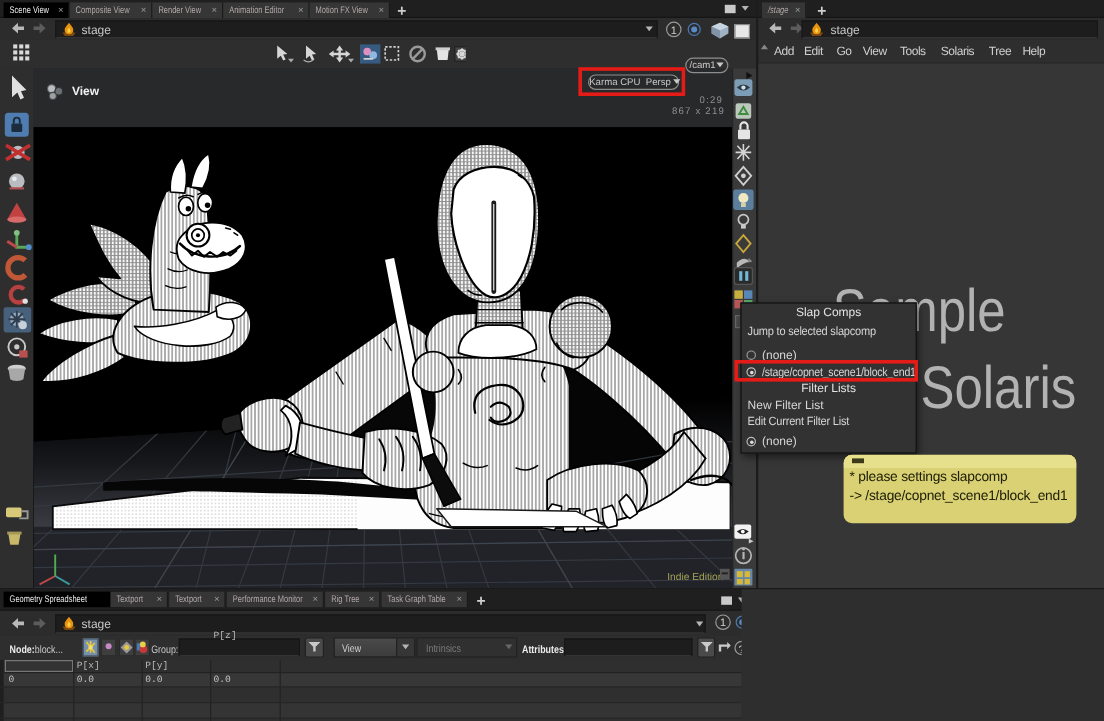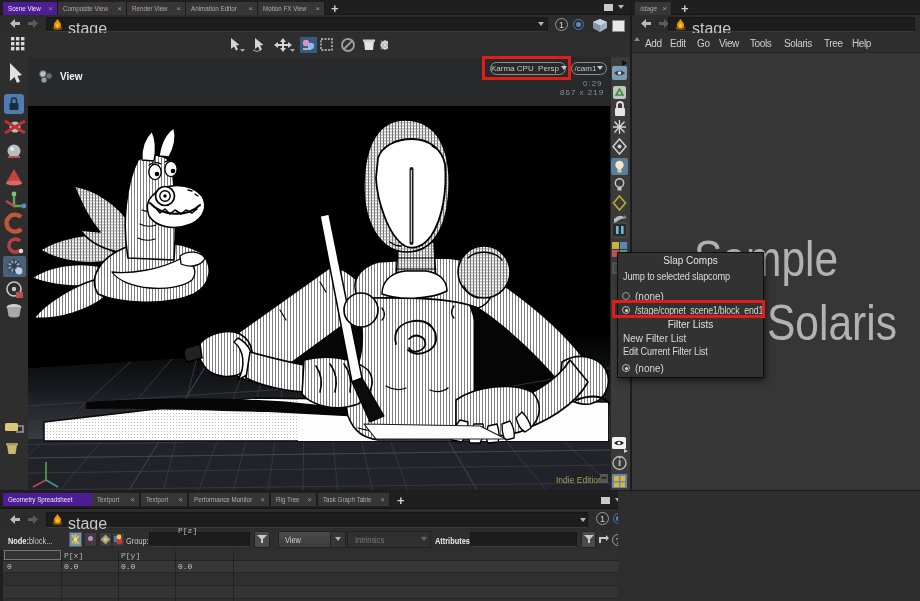--- a/index.html
+++ b/index.html
@@ -3,25 +3,25 @@
 <meta charset="utf-8">
 <style>
 *{margin:0;padding:0;box-sizing:border-box}
 html,body{width:920px;height:601px;background:#2b2b2b;font-family:"Liberation Sans",sans-serif;overflow:hidden}
 #root{position:relative;width:920px;height:601px;background:#2b2b2b;overflow:hidden}
 .abs{position:absolute}
 .tabbar{background:#1f1f1f;border-bottom:1px solid #151515}
 .tab{position:absolute;top:2px;height:13px;background:#363636;color:#b3a8a8;font-size:8px;line-height:13px;border-right:1px solid #1a1a1a;white-space:nowrap}
 .tab .tl{display:inline-block;transform:scaleX(0.78);transform-origin:0 50%;margin-left:5px}
 .tab .x{position:absolute;right:4px;top:0;color:#999;font-size:8px}
-.tab.on{background:#4c1d95;color:#ececec}
+.tab.on{background:#000000;color:#ececec}
 .plus{position:absolute;color:#cfcfcf;font-size:13px;font-weight:bold;top:0px}
 .pathrow{background:#2c2c2c}
 .field{position:absolute;background:#1d1d1d;border:1px solid #171717;border-bottom-color:#3a3a3a}
-.ftext{position:absolute;color:#c8c8c8;font-size:16px}
+.ftext{position:absolute;color:#c8c8c8;font-size:10px}
 .tri-d{width:0;height:0;border-left:3.5px solid transparent;border-right:3.5px solid transparent;border-top:4.5px solid #b5b5b5;position:absolute}
 .tri-u{width:0;height:0;border-left:3.5px solid transparent;border-right:3.5px solid transparent;border-bottom:4.5px solid #b5b5b5;position:absolute}
 .circ{position:absolute;border-radius:50%;border:1px solid #9a9a9a;color:#cfcfcf;text-align:center}
 .menu-it{color:#cfcfcf;font-size:10px;position:absolute;letter-spacing:-0.4px}
 .pill{position:absolute;border:1px solid #8e8e8e;border-radius:7px;color:#c9c9c9;font-size:8px;text-align:center;white-space:nowrap}
 .redbox{position:absolute;border:3.5px solid #e41b17;z-index:40}
 .smalltxt{position:absolute;color:#8f8f8f;font-size:8px;letter-spacing:1px;white-space:nowrap}
 .cnd{transform:scaleX(0.82);transform-origin:0 50%;white-space:nowrap}
 .mono{font-family:"Liberation Mono",monospace}
 </style>
@@ -153,21 +153,21 @@
 </svg>
 
 <div class="abs" style="left:28px;top:57px;width:582px;height:49px;background:#28292b"></div>
 <svg class="abs" style="left:38px;top:69px" width="16" height="15" viewBox="0 0 16 15">
  <circle cx="5" cy="5" r="3.4" fill="#b8bec4" stroke="#5a5a5a"></circle>
  <circle cx="11" cy="7" r="3.2" fill="#6a7076" stroke="#333"></circle>
  <circle cx="6" cy="11" r="3" fill="#9aa0a6" stroke="#444"></circle>
 </svg>
 <div class="abs" style="left:60px;top:71px;color:#f2f2f2;font-size:10px;font-weight:bold">View</div>
 <div class="pill" style="left:490px;top:62px;width:76px;height:13px;line-height:12px">Karma CPU &nbsp;Persp<span style="display:inline-block;width:0;height:0;border-left:3px solid transparent;border-right:3px solid transparent;border-top:4px solid #c9c9c9;margin-left:2px;vertical-align:1px"></span></div>
-<div class="pill" style="left:571px;top:62px;width:36px;height:13px;line-height:12px">/cam1<span style="display:inline-block;width:0;height:0;border-left:3px solid transparent;border-right:3px solid transparent;border-top:4px solid #c9c9c9;margin-left:1px;vertical-align:1px"></span></div>
+<div class="pill" style="left:571px;top:48px;width:36px;height:13px;line-height:12px">/cam1<span style="display:inline-block;width:0;height:0;border-left:3px solid transparent;border-right:3px solid transparent;border-top:4px solid #c9c9c9;margin-left:1px;vertical-align:1px"></span></div>
 <div class="smalltxt" style="left:583px;top:79px">0:29</div>
 <div class="smalltxt" style="left:560px;top:88px">867 x 219</div>
 <div class="redbox" style="left:482px;top:56px;width:89px;height:24px"></div>
 
 <div id="viewport" class="abs" style="left:28px;top:106px;width:582px;height:386px;background:#000">
 <svg width="582" height="386" viewBox="0 0 582 386">
 <defs>
  <pattern id="ht" width="3" height="3" patternUnits="userSpaceOnUse">
    <rect width="3" height="3" fill="#ffffff"></rect>
             <rect x="1" width="1" height="3" fill="#7e7e7e"></rect>
@@ -550,14 +550,20 @@
  <div style="position:absolute;left:17px;top:51px;line-height:13px;letter-spacing:-0.2px;transform:scaleX(0.88);transform-origin:0 50%;white-space:nowrap">/stage/copnet_scene1/block_end1</div>
  <div style="position:absolute;left:0;top:64px;width:100%;height:15px;text-align:center;line-height:15px;color:#e2e2e2">Filter Lists</div>
  <div style="position:absolute;left:5px;top:79px;line-height:14px">New Filter List</div>
  <div style="position:absolute;left:5px;top:92px;line-height:14px;letter-spacing:-0.2px;transform:scaleX(0.92);transform-origin:0 50%;white-space:nowrap">Edit Current Filter List</div>
  <div style="position:absolute;left:4px;top:111px;width:8px;height:8px;border-radius:50%;border:1px solid #bbb"></div>
  <div style="position:absolute;left:6.5px;top:113.5px;width:3px;height:3px;border-radius:50%;background:#ddd"></div>
  <div style="position:absolute;left:17px;top:109px;line-height:13px">(none)</div>
 </div>
 <div class="redbox" style="left:612px;top:300px;width:153px;height:18px;border-width:3px;z-index:30"></div>
 
-
+<div class="abs" style="left:703px;top:379px;width:194px;height:57px;background:#d9d173;border-radius:7px;z-index:25;overflow:hidden">
+ <div class="abs" style="left:0;top:0;width:194px;height:11px;background:#e6df8c"></div>
+ <div class="abs" style="left:7px;top:3px;width:10px;height:3.5px;background:#3c3a18"></div>
+ <div class="abs" style="left:5px;top:13px;color:#202008;font-size:11.5px;white-space:nowrap;letter-spacing:-0.2px">* please settings slapcomp</div>
+ <div class="abs" style="left:5px;top:29px;color:#202008;font-size:11.5px;white-space:nowrap;letter-spacing:-0.2px">-&gt; /stage/copnet_scene1/block_end1</div>
 </div>
 
+</div>
+
 </body></html>

